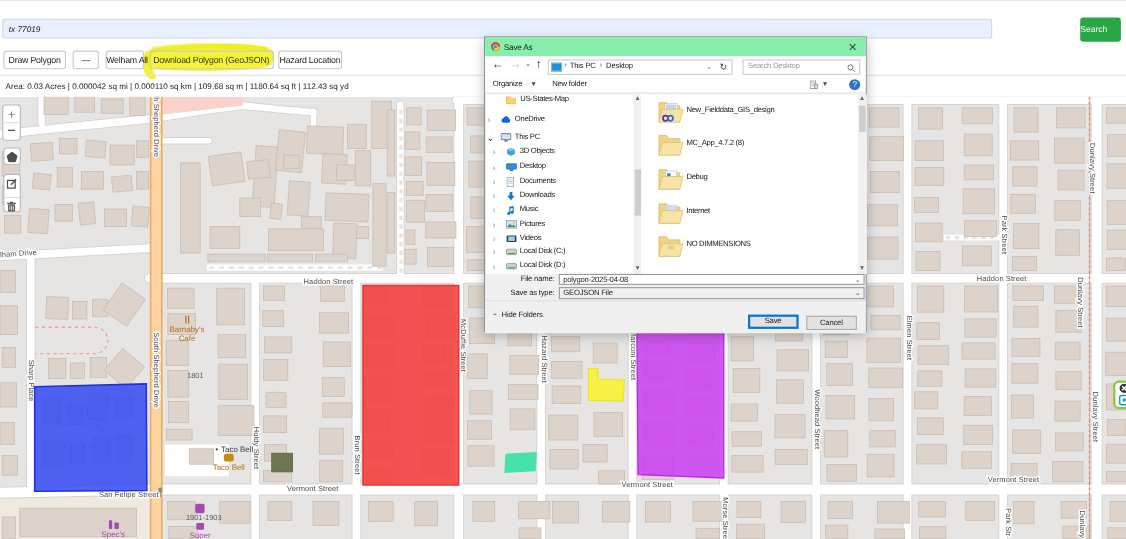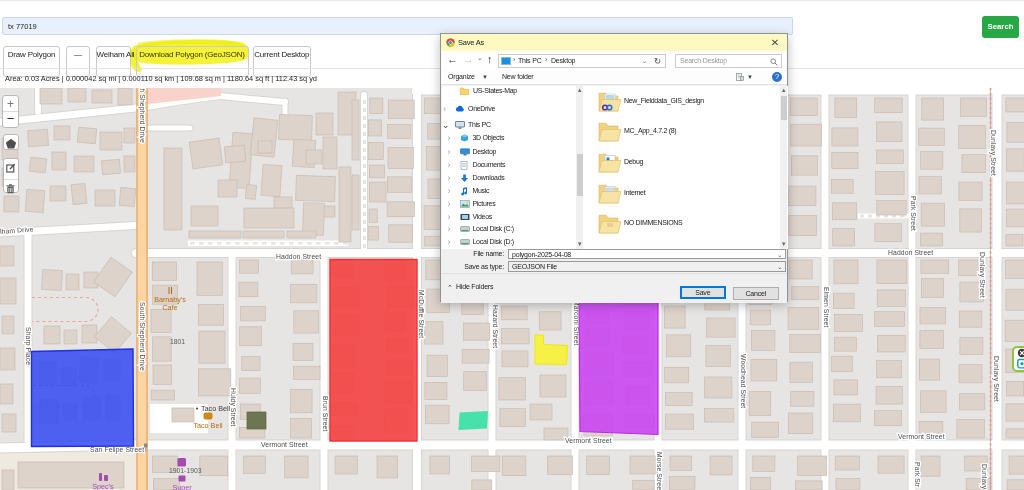--- a/index.html
+++ b/index.html
@@ -1,38 +1,38 @@
 <!DOCTYPE html>
 <html><head><meta charset="utf-8"><style>
 * { margin:0; padding:0; box-sizing:border-box; }
 body { width:1024px; height:490px; overflow:hidden; position:relative;
        font-family:"Liberation Sans",sans-serif; background:#fff; }
 #topline { position:absolute; top:0; left:0; width:1024px; height:1px; background:#e9e9e9; }
-#searchbox { position:absolute; left:2px; top:17px; width:791px; height:18px;
+#searchbox { position:absolute; left:2px; top:17px; width:900px; height:18px;
   background:#e8f0fe; border:1px solid #cdd7ea; border-radius:2px;
-  font-size:7.5px; color:#222; line-height:17px; padding-left:5px; }
+  font-size:7.5px; color:#222; line-height:17px; padding-left:5px;font-style:italic; }
 #searchbtn { position:absolute; left:982px; top:16px; width:37px; height:22px;
-  background:#28a745; color:#fff; font-size:7.8px; text-align:center;
-  line-height:22px; border-radius:3px;font-weight:bold; }
-.btn { position:absolute; top:46px; height:31px; background:#fff;
+  background:#28a745; color:#fff; font-size:7.8px; 
+  line-height:22px; border-radius:3px; }
+.btn { position:absolute; top:46px; height:17px; background:#fff;
   border:1px solid #c9c9c9; border-radius:3px; font-size:8px; letter-spacing:-0.2px;
   color:#1c1c1c; text-align:center; line-height:15px; white-space:nowrap; }
 #hdiv { position:absolute; top:68px; left:0; width:1024px; height:1px; background:#e3e3e3; }
 #area { position:absolute; top:74px; left:5px; font-size:7.4px; color:#1d1d1d; }
 #map { position:absolute; top:88px; left:0; }
 .sl { fill:#4c4c4c; stroke:#ffffff; stroke-width:2.4px; paint-order:stroke;
       letter-spacing:0.1px; }
 
 .lctl { position:absolute; background:#fff; border:1px solid #b9b9b9;
   border-radius:3px; text-align:center; color:#3c3c3c; }
 
 #dlg { position:absolute; left:440px; top:33px; width:348px; height:269px;
   background:#f0f0f0; border:1px solid #8f9396; box-shadow:0 3px 10px rgba(0,0,0,0.26);
   font-size:7px; letter-spacing:-0.2px; color:#1a1a1a; }
-#dlg .ttl { position:absolute; top:0; left:0; right:0; height:17px; background:#fef9c3;text-align:center; }
+#dlg .ttl { position:absolute; top:0; left:0; right:0; height:17px; background:#86efac;text-align:center; }
 #dlg .nav { position:absolute; top:17px; left:0; right:0; height:19px; background:#fff; }
 #dlg .tbar { position:absolute; top:36px; left:0; right:0; height:15px; background:#fdfdfd;
   border-bottom:1px solid #e3e3e3; }
 #tree { position:absolute; top:52px; left:1px; width:141px; height:163px; background:#fff;
   overflow:hidden; }
 #flist { position:absolute; top:52px; left:142px; width:205px; height:163px; background:#fff;
   overflow:hidden; }
 .trow { position:absolute; left:0; width:140px; height:12px; }
 .tar { position:absolute; top:0; font-size:9px; color:#9a9a9a; line-height:11px; }
 .tard { color:#404040; }
@@ -58,21 +58,21 @@
 <svg style="position:absolute;left:122px;top:36px;" width="136" height="40" viewBox="0 0 136 40">
  <path d="M12,10 C20,6 50,4 80,4 C105,4 122,6 125,10 C128,14 127,20 124,23 C118,27 90,28.5 62,28.5
           C38,28.5 18,28 13,24 C8,20 7,13 12,10 Z" fill="#f2ef0e" opacity="0.82"></path>
  <path d="M9,14 C6,22 8,30 13,35 C16,37 20,36 20,33 C16,28 14,20 16,13 Z" fill="#f2ef0e" opacity="0.82"></path>
  <path d="M16,9 C40,5 95,4 122,9" stroke="#eeea00" stroke-width="5" fill="none" opacity="0.5"></path>
 </svg>
 <div class="btn" style="left:3px;width:57px;">Draw Polygon</div>
 <div class="btn" style="left:66px;width:24px;">—</div>
 <div class="btn" style="left:95.5px;width:35px;">Welham All</div>
 <div class="btn" style="left:135.5px;width:113px;background:transparent;color:#3c3a05;">Download Polygon (GeoJSON)</div>
-<div class="btn" style="left:252.5px;width:58.5px;">Current Desktop</div>
+<div class="btn" style="left:252.5px;width:58.5px;">Hazard Location</div>
 
 <div id="hdiv"></div>
 <div id="area">Area: 0.03 Acres | 0.000042 sq mi | 0.000110 sq km | 109.68 sq m | 1180.64 sq ft | 112.43 sq yd</div>
 
 <svg id="map" width="1024" height="402" viewBox="0 88 1024 402" xmlns="http://www.w3.org/2000/svg" font-family="'Liberation Sans',sans-serif">
  <rect x="0" y="88" width="1024" height="402" fill="#e7e5e3"></rect>
  <rect x="0" y="450" width="140" height="40" fill="#f0e9e0"></rect>
  <g stroke="#d6d4d2" fill="none" stroke-linecap="round">
       <path d="M415,91 H1024" stroke-width="8.8"></path>
       <path d="M136,253 H1024" stroke-width="9.8"></path>

